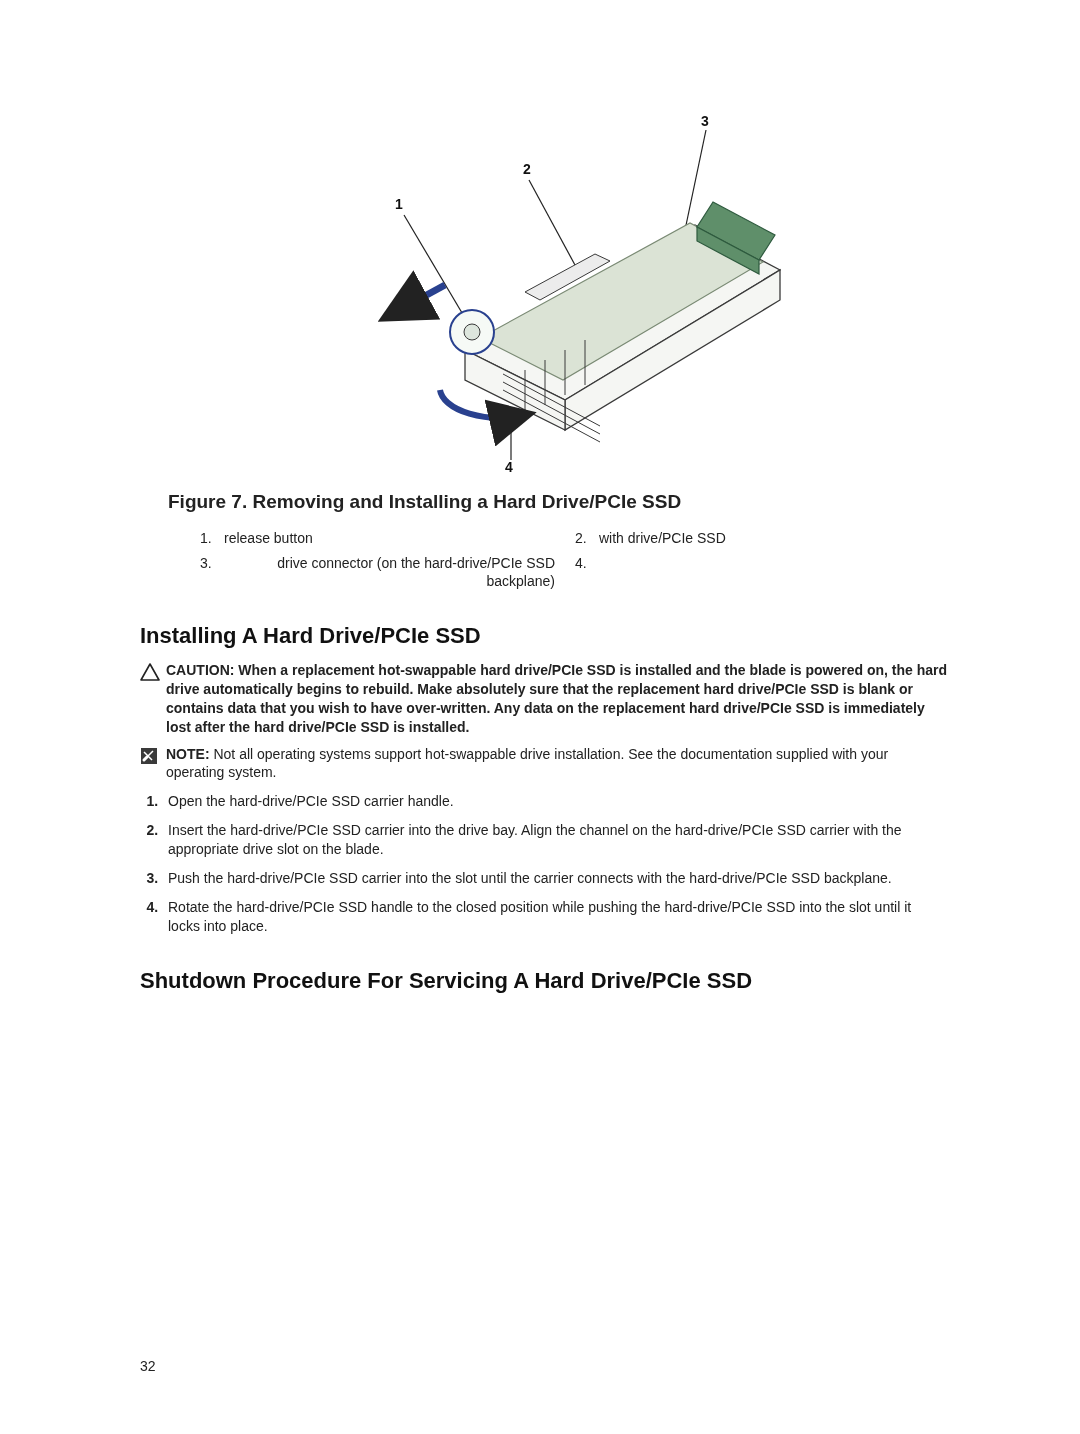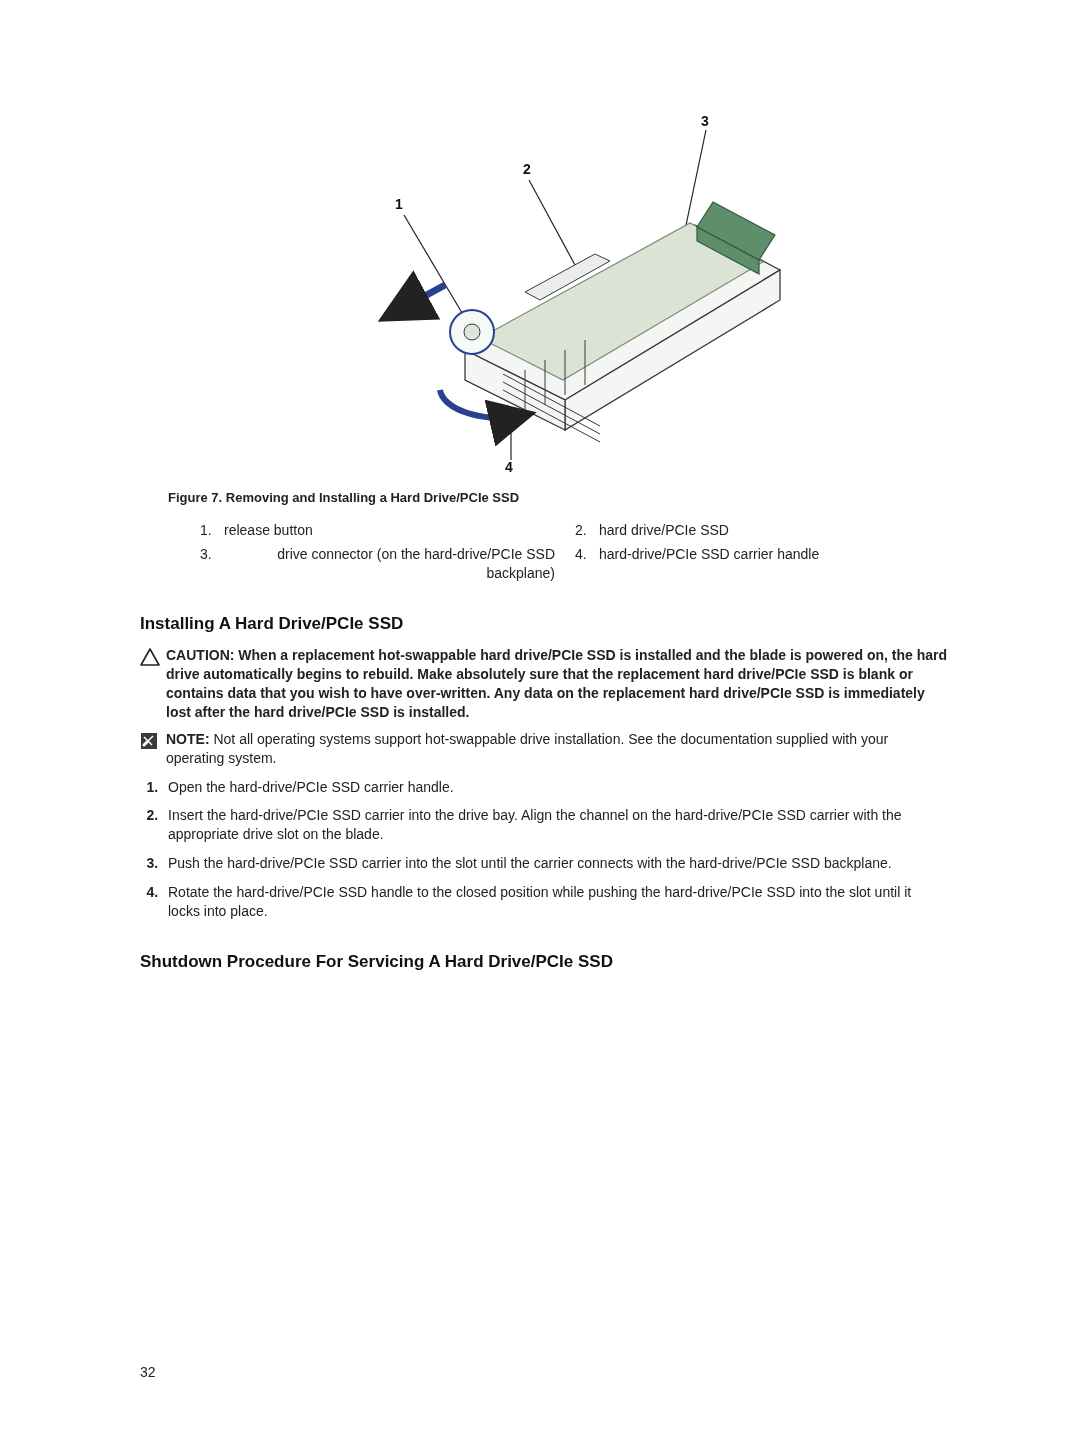--- a/index.html
+++ b/index.html
@@ -25,21 +25,21 @@
     position: relative;
   }
   .figure-area .callout {
     position: absolute;
     font-size: 14px;
     font-weight: bold;
     color: #111;
   }
   .figure-svg { width:100%; height:100%; }
   .fig-caption {
-    font-size: 13px;
+    font-size: 19px;
     font-weight: bold;
     margin: 6px 0 14px 28px;
   }
   .legend {
     display: flex;
     margin: 0 0 6px 60px;
     font-size: 14px;
   }
   .legend .col {
     display: flex;
@@ -47,21 +47,21 @@
   }
   .legend .num {
     width: 24px;
     flex-shrink: 0;
   }
   .legend .txt {
     padding-right: 20px;
     text-align: right;
   }
   h3.section {
-    font-size: 17px;
+    font-size: 22px;
     font-weight: bold;
     margin: 30px 0 10px 0;
     color: #111;
   }
   .admon {
     display: flex;
     margin: 8px 0;
   }
   .admon .icon {
     width: 26px;
@@ -89,21 +89,21 @@
   }
   ol.steps p {
     margin: 6px 0 0 0;
   }
   .body-para {
     margin: 10px 0 0 0;
   }
   .pagenum {
     position: absolute;
     left: 140px;
-    bottom: 52px;
+    bottom: 58px;
     font-size: 14px;
   }
 </style>
 </head>
 <body>
 
 <div class="page">
 
   <div class="figure-area">
     <svg class="figure-svg" viewBox="0 0 560 415">
@@ -163,31 +163,30 @@
 
   <div class="fig-caption">Figure 7. Removing and Installing a Hard Drive/PCIe SSD</div>
 
   <div class="legend">
     <div class="col">
       <span class="num">1.</span>
       <span class="txt">release button</span>
     </div>
     <div class="col">
       <span class="num">2.</span>
-      <span class="txt">hard drive/PCIe SSD</span>
+      <span class="txt">with drive/PCIe SSD</span>
     </div>
   </div>
   <div class="legend">
     <div class="col">
       <span class="num">3.</span>
       <span class="txt">drive connector (on the hard-drive/PCIe SSD backplane)</span>
     </div>
     <div class="col">
       <span class="num">4.</span>
-      <span class="txt">hard-drive/PCIe SSD carrier handle</span>
     </div>
   </div>
 
   <h3 class="section">Installing A Hard Drive/PCIe SSD</h3>
 
   <div class="admon caution">
     <div class="icon">
       <svg width="20" height="18" viewBox="0 0 20 18">
           <path d="M10 1 L19 17 L1 17 Z" fill="none" stroke="#222" stroke-width="1.6" stroke-linejoin="round"></path>
         </svg>

